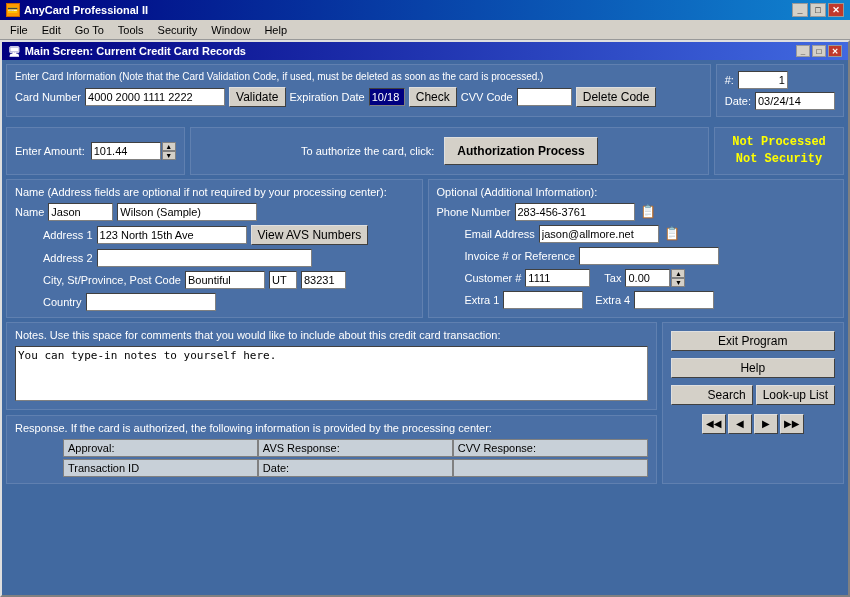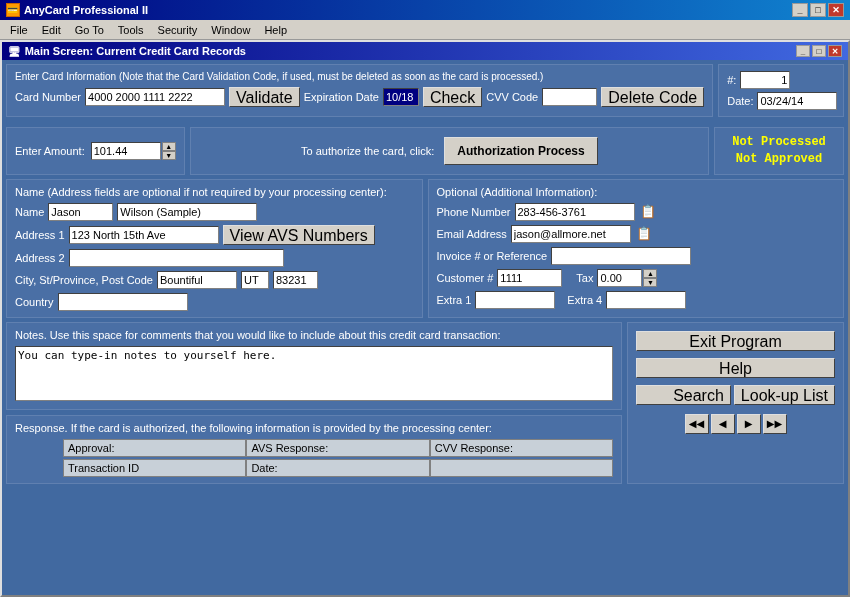--- a/index.html
+++ b/index.html
@@ -71,21 +71,21 @@
       height: 18px;
       margin: -6px -6px 4px -6px;
     }
     .inner-title-btn {
       width: 14px; height: 12px; border: 1px solid #999; background: #d4d0c8;
       font-size: 8px; cursor: pointer; display: flex; align-items: center; justify-content: center; color: black;
     }
     .inner-title-btns { display: flex; gap: 2px; }
 
     .row { display: flex; align-items: center; gap: 4px; }
-    .row + .row { margin-top: 4px; }
+    .row + .row { margin-top: 4px; margin-left: 28px; }
 
     label { color: white; font-size: 11px; white-space: nowrap; }
 
     input[type="text"] {
       background: white;
       border: 1px solid #808080;
       border-top: 1px solid #404040;
       border-left: 1px solid #404040;
       height: 18px;
       font-size: 11px;
@@ -93,21 +93,21 @@
       color: black;
     }
 
     .btn {
       background: #d4d0c8;
       border: 1px solid #808080;
       border-top: 1px solid #dfdfdf;
       border-left: 1px solid #dfdfdf;
       border-bottom: 1px solid #404040;
       border-right: 1px solid #404040;
-      font-size: 16px;
+      font-size: 12px;
       padding: 1px 6px;
       cursor: pointer;
       height: 20px;
       white-space: nowrap;
     }
 
     .card-info-section {
       flex: 1;
       background: #4a6fa5;
       border: 1px solid #6080b0;
@@ -414,21 +414,21 @@
         </div>
       </div>
     </div>
     <div class="auth-section">
       <label>To authorize the card, click:</label>
       <button class="btn" style="font-size:12px; font-weight:bold; padding: 4px 12px; height:28px;">Authorization Process</button>
     </div>
     <div class="status-box">
       <div class="status-text">
         <div>Not Processed</div>
-        <div>Not Approved</div>
+        <div>Not Security</div>
       </div>
     </div>
   </div>
 
   <div class="middle-sections" style="margin-bottom:4px;">
 
     <div class="name-section">
       <div class="section-title">Name (Address fields are optional if not required by your processing center):</div>
       <div class="row">
         <label>Name</label>

